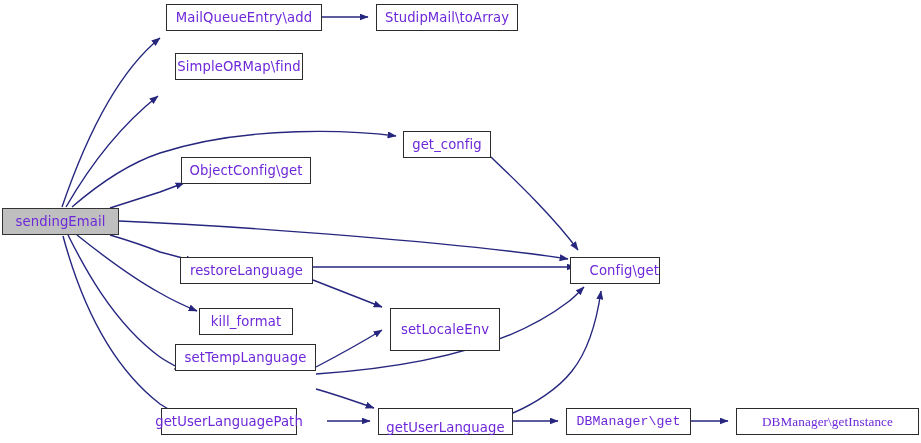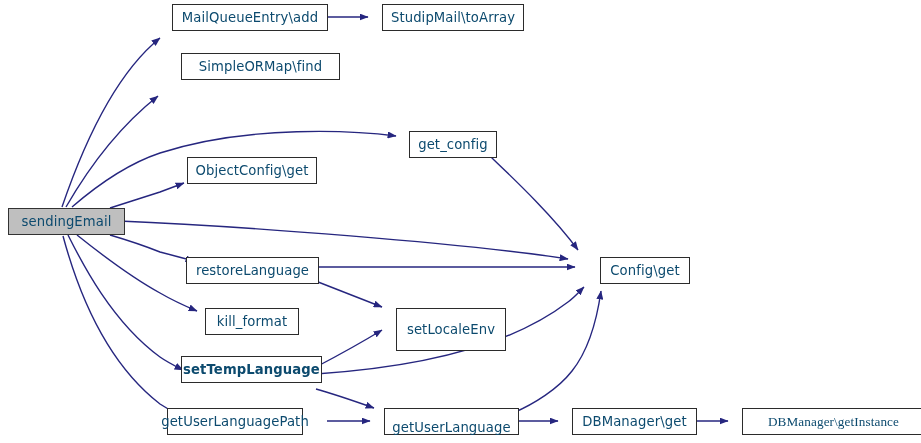--- a/index.html
+++ b/index.html
@@ -23,27 +23,26 @@
     height: 443px;
   }
   .node {
     position: absolute;
     box-sizing: border-box;
     display: flex;
     align-items: center;
     justify-content: center;
     background: #ffffff;
     border: 1px solid #2b2b2b;
-    color: #0c4a6e;
+    color: #6d28d9;
     font-size: 13.2px;
     line-height: 1;
     white-space: nowrap;
     letter-spacing: 0.1px;
     z-index: 2;
-    margin-left: 6px;
   }
   .node.highlight {
     background: #bfbfbf;
     border: 1px solid #333333;
   }
   .node-label {
     pointer-events: none;
   }
 </style>
 </head>
@@ -82,50 +81,50 @@
   <div id="nodes-group">
       <div class="node highlight" style="left: 2px; top: 208px; width: 117px; height: 27px;">
         <span class="node-label">sendingEmail</span>
       </div>
       <div class="node" style="left: 166px; top: 4px; width: 156px; height: 27px;">
         <span class="node-label">MailQueueEntry\add</span>
       </div>
       <div class="node" style="left: 376px; top: 4px; width: 142px; height: 27px;">
         <span class="node-label">StudipMail\toArray</span>
       </div>
-      <div class="node" style="left: 175px; top: 53px; width: 159px; height: 27px;">
+      <div class="node" style="left: 175px; top: 53px; width: 128px; height: 27px;">
         <span class="node-label">SimpleORMap\find</span>
       </div>
       <div class="node" style="left: 403px; top: 131px; width: 88px; height: 27px;">
         <span class="node-label">get_config</span>
       </div>
       <div class="node" style="left: 181px; top: 157px; width: 130px; height: 27px; text-align: right;">
         <span class="node-label">ObjectConfig\get</span>
       </div>
-      <div class="node" style="left: 594px; top: 257px; width: 90px; height: 27px;">
+      <div class="node" style="left: 570px; top: 257px; width: 90px; height: 27px; justify-content: flex-end;">
         <span class="node-label">Config\get</span>
       </div>
       <div class="node" style="left: 180px; top: 257px; width: 133px; height: 27px;">
         <span class="node-label">restoreLanguage</span>
       </div>
       <div class="node" style="left: 199px; top: 308px; width: 94px; height: 27px;">
         <span class="node-label">kill_format</span>
       </div>
       <div class="node" style="left: 390px; top: 308px; width: 110px; height: 43px;">
         <span class="node-label">setLocaleEnv</span>
       </div>
-      <div class="node" style="left: 175px; top: 356px; width: 141px; height: 27px; font-weight: bold;">
+      <div class="node" style="left: 175px; top: 344px; width: 141px; height: 27px;">
         <span class="node-label">setTempLanguage</span>
       </div>
       <div class="node" style="left: 161px; top: 408px; width: 136px; height: 27px;">
         <span class="node-label">getUserLanguagePath</span>
       </div>
       <div class="node" style="left: 378px; top: 408px; width: 135px; height: 27px; align-items: flex-end;">
         <span class="node-label">getUserLanguage</span>
       </div>
-      <div class="node" style="left: 566px; top: 408px; width: 125px; height: 27px;">
+      <div class="node" style="left: 566px; top: 408px; width: 125px; height: 27px; font-family: Liberation Mono, monospace;">
         <span class="node-label">DBManager\get</span>
       </div>
       <div class="node" style="left: 736px; top: 408px; width: 183px; height: 27px; font-family: Liberation Serif, serif;">
         <span class="node-label">DBManager\getInstance</span>
       </div>
     </div>
 </div>
 
 </body></html>

